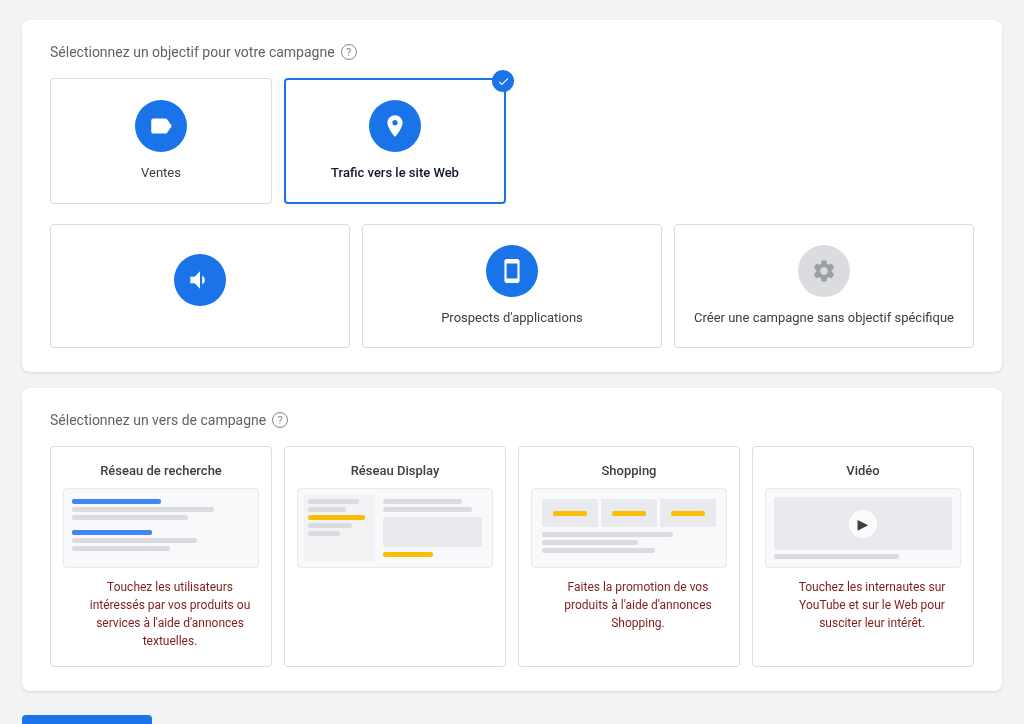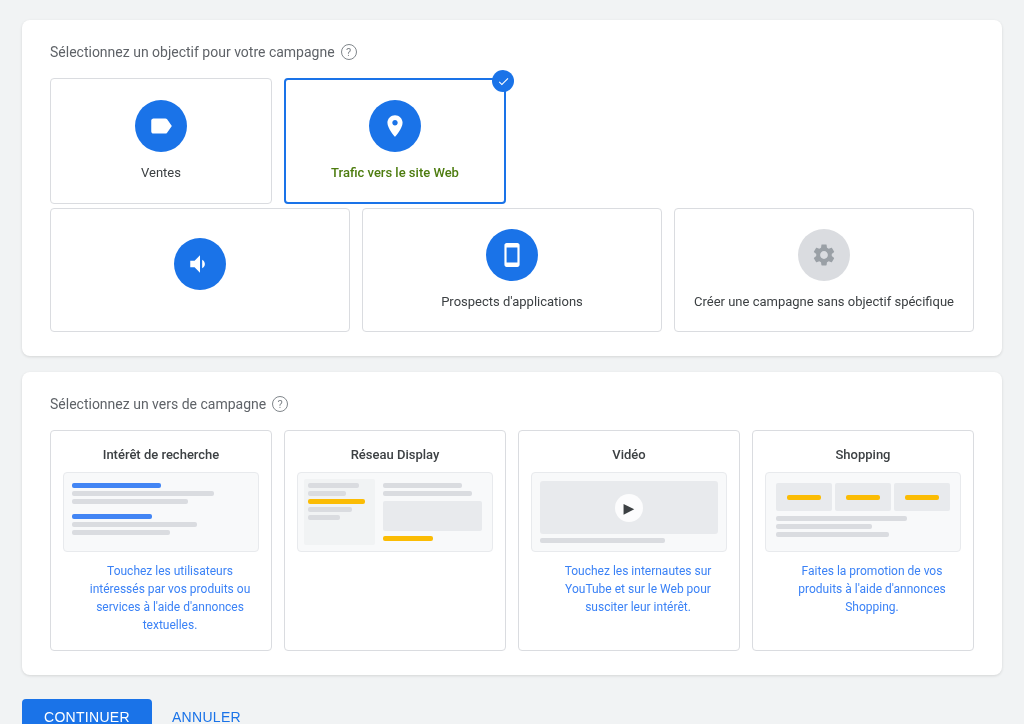--- a/index.html
+++ b/index.html
@@ -39,21 +39,21 @@
       justify-content: center;
       font-size: 11px;
       color: #80868b;
       cursor: pointer;
       flex-shrink: 0;
     }
     .objectives-grid {
       display: grid;
       grid-template-columns: repeat(4, 1fr);
       gap: 12px;
-      margin-bottom: 4px;
+      margin-bottom: 20px;
     }
     .objectives-grid-row2 {
       display: grid;
       grid-template-columns: repeat(3, 1fr);
       gap: 12px;
     }
     .objective-card {
       border: 1.5px solid #dadce0;
       border-radius: 4px;
       padding: 20px 12px;
@@ -99,21 +99,21 @@
     .icon-circle.grey {
       background: #dadce0;
       color: #80868b;
     }
     .objective-label {
       font-size: 13px;
       color: #3c4043;
       line-height: 1.4;
     }
     .objective-card.selected .objective-label {
-      color: #4d7c0f;
+      color: #0f172a;
       font-weight: 500;
     }
     
     .campaign-types-grid {
       display: grid;
       grid-template-columns: repeat(4, 1fr);
       gap: 12px;
     }
     .campaign-type-card {
       border: 1.5px solid #dadce0;
@@ -136,21 +136,21 @@
       margin-bottom: 10px;
       display: flex;
       flex-direction: column;
       padding: 6px;
       gap: 4px;
       overflow: hidden;
       position: relative;
     }
     .campaign-type-desc {
       font-size: 12px;
-      color: #3b82f6;
+      color: #7f1d1d;
       line-height: 1.5;
       margin-left: 18px;
     }
     
     .video-thumb {
       background: #e8eaed;
       border-radius: 3px;
       height: 55px;
       display: flex;
       align-items: center;
@@ -318,21 +318,21 @@
 
   <div class="section-card">
     <div class="section-title">
       <span>Sélectionnez un vers de campagne</span>
       <span class="help-icon">?</span>
     </div>
 
     <div class="campaign-types-grid">
 
       <div class="campaign-type-card">
-        <div class="campaign-type-title">Intérêt de recherche</div>
+        <div class="campaign-type-title">Réseau de recherche</div>
         <div class="mock-browser">
           <div class="search-mock">
             <div class="search-line blue"></div>
             <div class="search-line w80"></div>
             <div class="search-line w65"></div>
             <div style="height:4px"></div>
             <div class="search-line blue" style="width:45%"></div>
             <div class="search-line w70"></div>
             <div class="search-line w55"></div>
           </div>
@@ -352,33 +352,20 @@
               <div class="d-bar w50"></div>
             </div>
             <div class="display-main">
               <div class="d-bar w80"></div>
               <div class="d-bar w90"></div>
               <div style="flex:1; background:#e8eaed; border-radius:2px; margin-top:2px;"></div>
               <div class="d-bar yellow" style="width:50%; margin-top:2px;"></div>
             </div>
           </div>
         </div>
-      </div>
-
-      <div class="campaign-type-card">
-        <div class="campaign-type-title">Vidéo</div>
-        <div class="mock-browser">
-          <div style="display:flex; flex-direction:column; gap:4px; height:100%; padding:2px;">
-            <div class="video-thumb" style="flex:1; margin:0;">
-              <div class="play-btn">▶</div>
-            </div>
-            <div class="d-bar" style="width:70%; height:5px; border-radius:2px;"></div>
-          </div>
-        </div>
-        <div class="campaign-type-desc">Touchez les internautes sur YouTube et sur le Web pour susciter leur intérêt.</div>
       </div>
 
       <div class="campaign-type-card">
         <div class="campaign-type-title">Shopping</div>
         <div class="mock-browser">
           <div class="shopping-mock">
             <div class="shop-top">
               <div class="shop-box">
                   <div class="sh-bar-y"></div>
                 </div>
@@ -390,20 +377,33 @@
                 </div>
             </div>
             <div class="s-bar w75"></div>
             <div class="s-bar w55"></div>
             <div class="s-bar w65"></div>
           </div>
         </div>
         <div class="campaign-type-desc">Faites la promotion de vos produits à l'aide d'annonces Shopping.</div>
       </div>
 
+      <div class="campaign-type-card">
+        <div class="campaign-type-title">Vidéo</div>
+        <div class="mock-browser">
+          <div style="display:flex; flex-direction:column; gap:4px; height:100%; padding:2px;">
+            <div class="video-thumb" style="flex:1; margin:0;">
+              <div class="play-btn">▶</div>
+            </div>
+            <div class="d-bar" style="width:70%; height:5px; border-radius:2px;"></div>
+          </div>
+        </div>
+        <div class="campaign-type-desc">Touchez les internautes sur YouTube et sur le Web pour susciter leur intérêt.</div>
+      </div>
+
     </div>
   </div>
 
   <div class="actions-bar">
     <button class="btn-continue">CONTINUER</button>
     <button class="btn-cancel">ANNULER</button>
   </div>
 
 </div>
 

